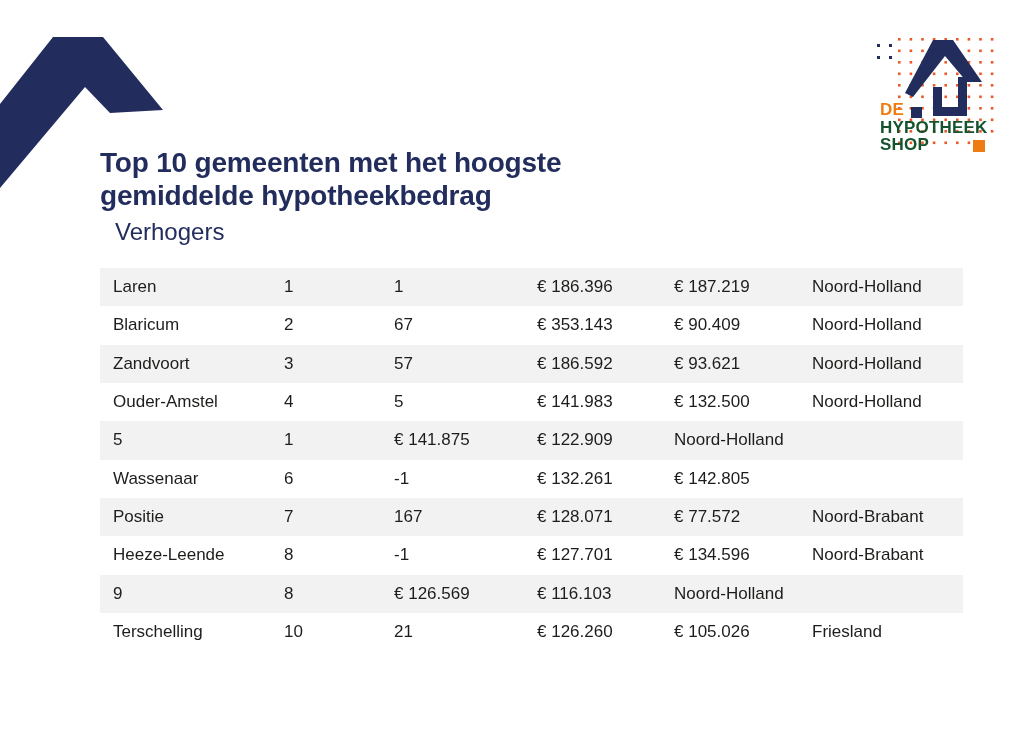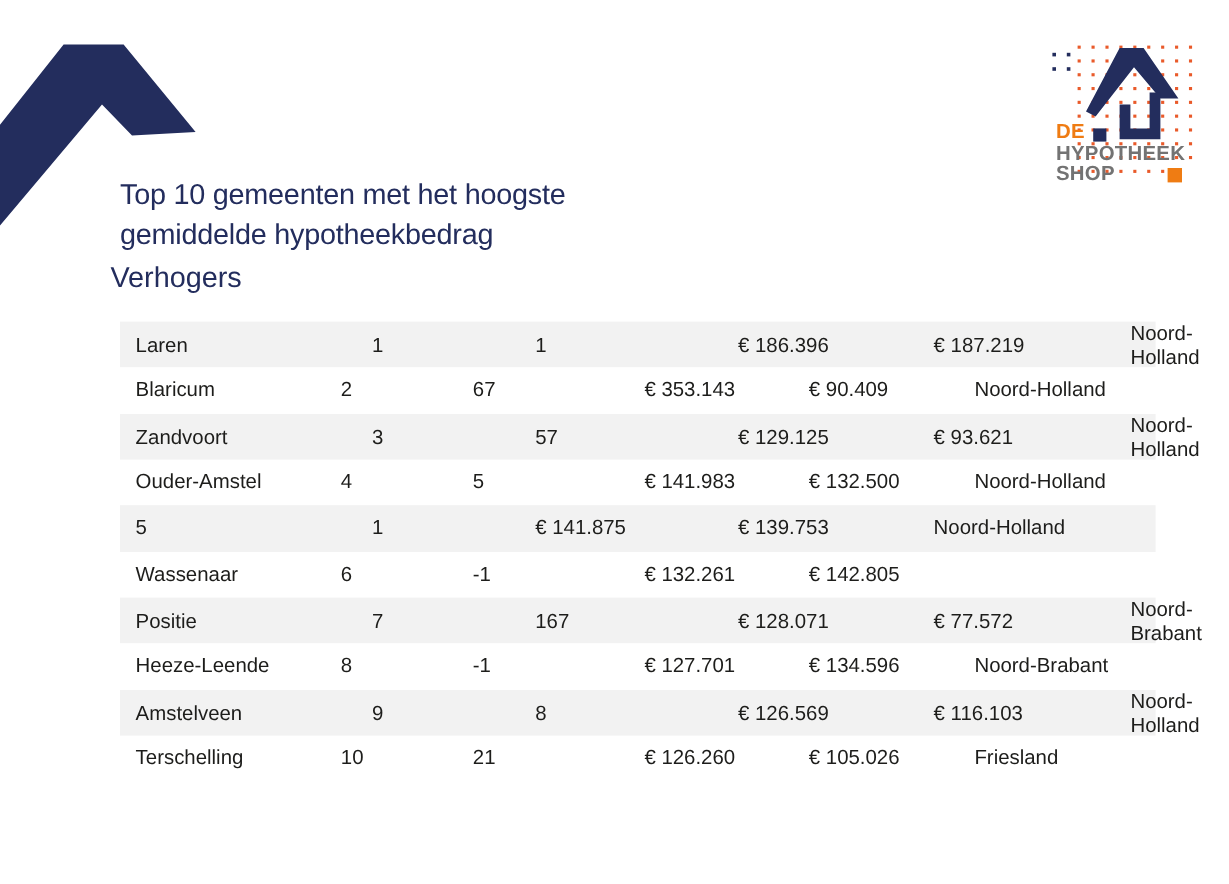--- a/index.html
+++ b/index.html
@@ -12,45 +12,45 @@
     background: #ffffff;
     overflow: hidden;
   }
   
   .chevron-svg { position: absolute; left: 0; top: 0; }
 
   
   .logo-svg { position: absolute; left: 870px; top: 33px; }
   .logo-text { position: absolute; left: 880px; top: 101px; font-weight: bold; font-size: 17px; line-height: 17.5px; letter-spacing: 0.2px; }
   .logo-de { color: #ef7c13; }
-  .logo-navy { color: #737373; }
+  .logo-navy { color: #14532d; }
 
   
   .title {
     position: absolute; left: 100px; top: 146px;
-    color: #232d5d; font-weight: normal; font-size: 24px; line-height: 33px;
+    color: #232d5d; font-weight: bold; font-size: 28px; line-height: 33px;
     letter-spacing: -0.2px;
   }
   .subtitle {
-    position: absolute; left: 92px; top: 218px;
+    position: absolute; left: 115px; top: 218px;
     color: #232d5d; font-weight: normal; font-size: 24px;
   }
 
   
   .table { position: absolute; left: 100px; top: 268px; width: 863px; }
   .thead, .trow {
     display: grid;
     grid-template-columns: 171px 110px 143px 137px 138px 1fr;
     padding-left: 13px;
     align-items: center;
   }
   .thead { height: 37px; }
   .thead .th { color: #f6891e; font-weight: bold; font-size: 18px; }
   .trow { height: 38.33px; font-size: 17px; color: #1d1d1b; }
-  .trow.alt { background: #f2f2f2; gap: 26px; }
+  .trow.alt { background: #f2f2f2; }
 </style>
 </head>
 <body>
 
 <div class="canvas">
 
   <svg class="chevron-svg" width="170" height="195" viewBox="0 0 170 195" aria-hidden="true">
     <polygon points="0,104 53,37 103,37 163,110 110,113 85,87 0,188" fill="#232d5d"></polygon>
   </svg>
 
@@ -184,37 +184,37 @@
           <div class="td">2</div>
           <div class="td">67</div>
           <div class="td">€ 353.143</div>
           <div class="td">€ 90.409</div>
           <div class="td">Noord-Holland</div>
         </div>
         <div class="trow alt">
           <div class="td">Zandvoort</div>
           <div class="td">3</div>
           <div class="td">57</div>
-          <div class="td">€ 129.125</div>
+          <div class="td">€ 186.592</div>
           <div class="td">€ 93.621</div>
           <div class="td">Noord-Holland</div>
         </div>
         <div class="trow">
           <div class="td">Ouder-Amstel</div>
           <div class="td">4</div>
           <div class="td">5</div>
           <div class="td">€ 141.983</div>
           <div class="td">€ 132.500</div>
           <div class="td">Noord-Holland</div>
         </div>
         <div class="trow alt">
           <div class="td">5</div>
           <div class="td">1</div>
           <div class="td">€ 141.875</div>
-          <div class="td">€ 139.753</div>
+          <div class="td">€ 122.909</div>
           <div class="td">Noord-Holland</div>
         </div>
         <div class="trow">
           <div class="td">Wassenaar</div>
           <div class="td">6</div>
           <div class="td">-1</div>
           <div class="td">€ 132.261</div>
           <div class="td">€ 142.805</div>
         </div>
         <div class="trow alt">
@@ -227,21 +227,20 @@
         </div>
         <div class="trow">
           <div class="td">Heeze-Leende</div>
           <div class="td">8</div>
           <div class="td">-1</div>
           <div class="td">€ 127.701</div>
           <div class="td">€ 134.596</div>
           <div class="td">Noord-Brabant</div>
         </div>
         <div class="trow alt">
-          <div class="td">Amstelveen</div>
           <div class="td">9</div>
           <div class="td">8</div>
           <div class="td">€ 126.569</div>
           <div class="td">€ 116.103</div>
           <div class="td">Noord-Holland</div>
         </div>
         <div class="trow">
           <div class="td">Terschelling</div>
           <div class="td">10</div>
           <div class="td">21</div>

